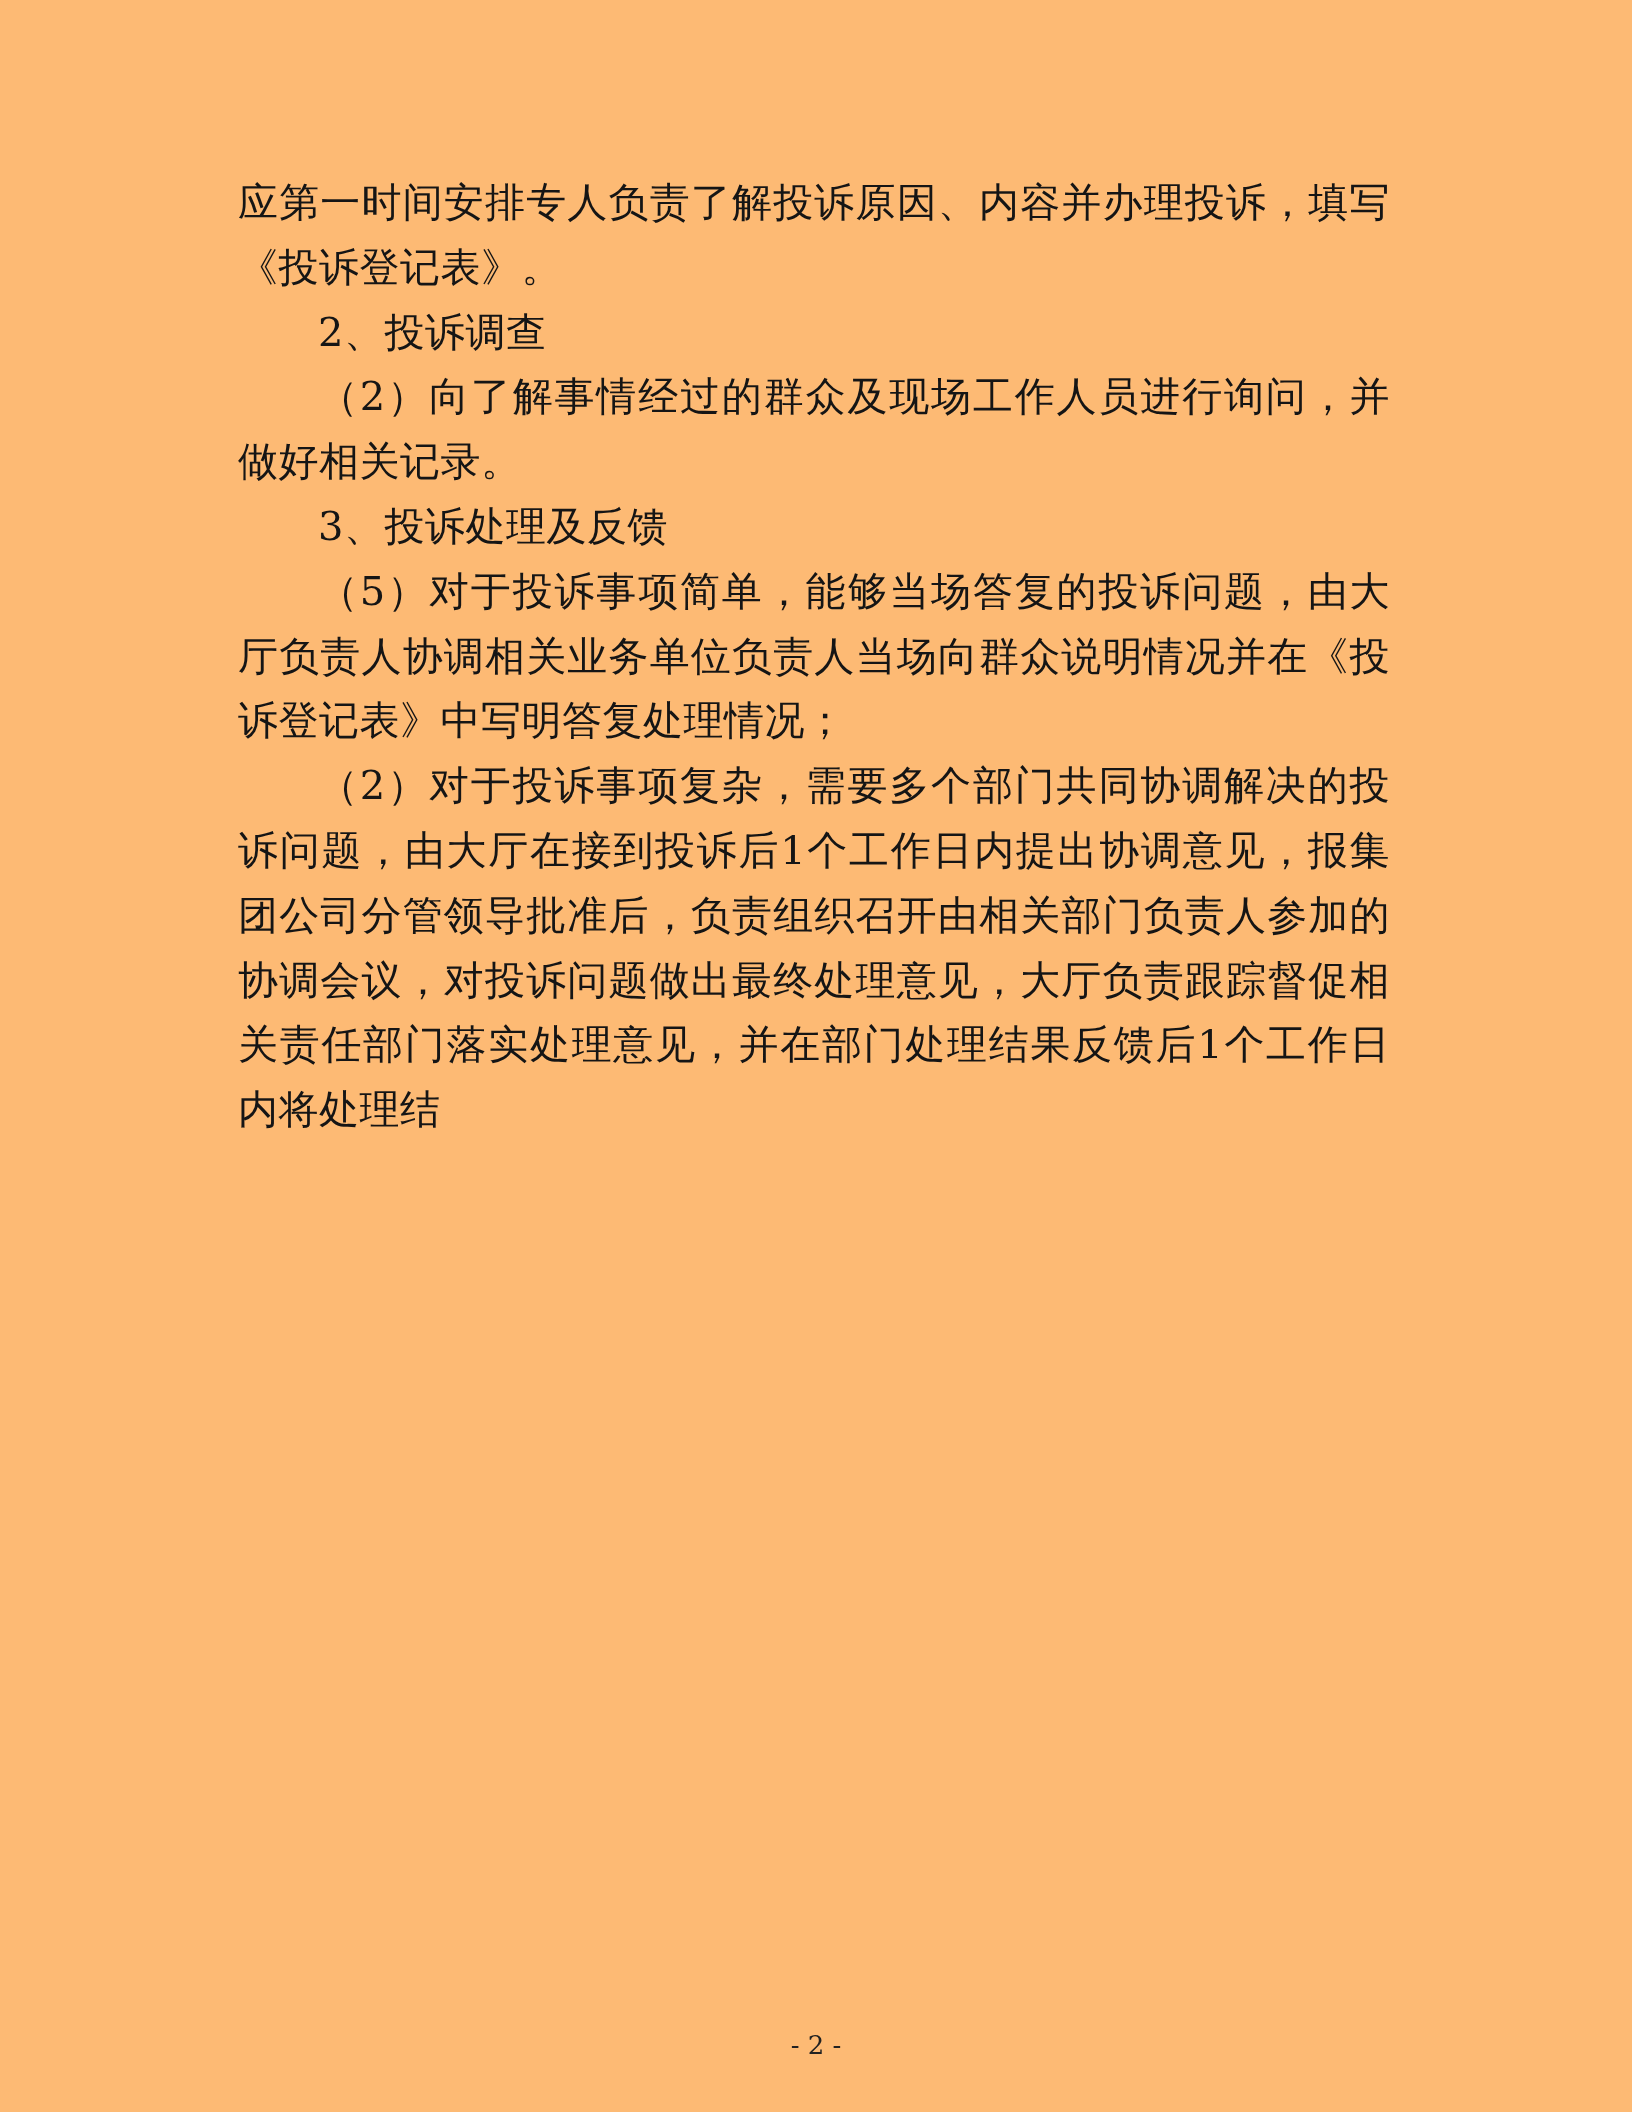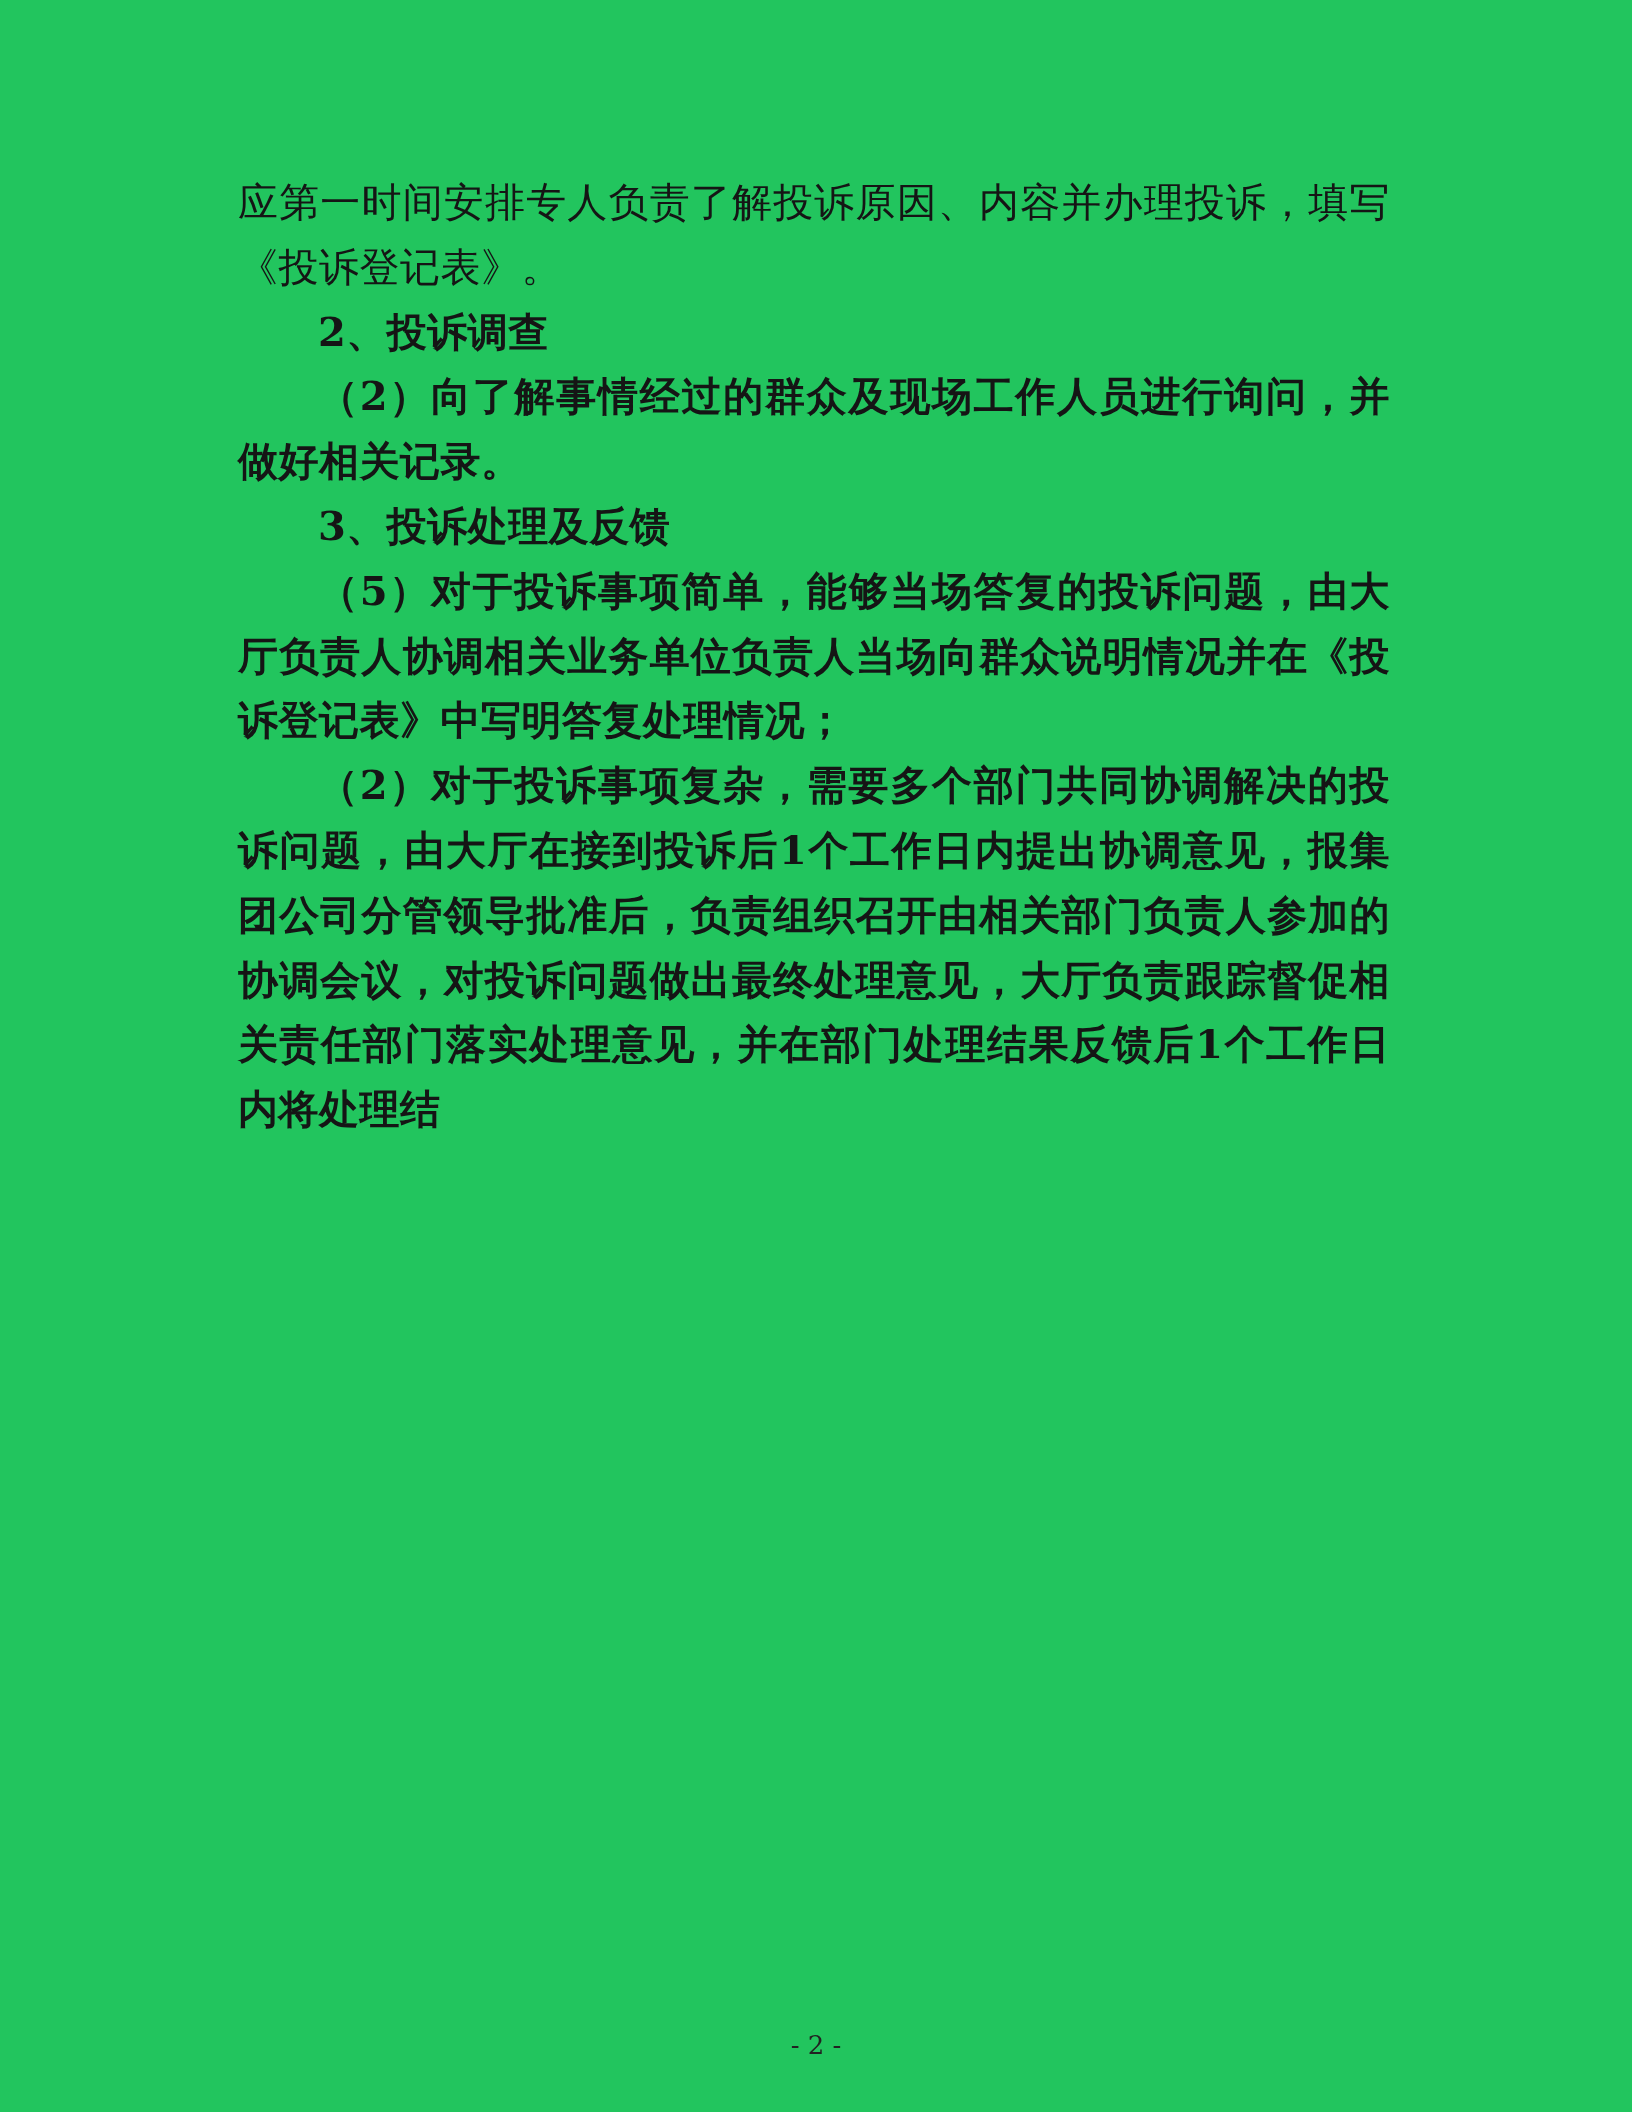--- a/index.html
+++ b/index.html
@@ -14,41 +14,40 @@
     font-family: "DejaVu Serif", "Liberation Serif", serif;
     color: #1a1a1a;
     overflow: hidden;
   }
   .page {
     position: absolute;
     left: 0;
     top: 0;
     width: 1632px;
     height: 2112px;
-    background: #22c55e;
+    background: #fdba74;
   }
   .content {
     position: absolute;
     left: 238px;
     top: 170px;
     width: 1152px;
   }
   .para {
     font-size: 40px;
     line-height: 1.62;
     letter-spacing: 0.5px;
     text-align: justify;
     text-justify: inter-ideograph;
     margin: 0 0 0 0;
     color: #151515;
     font-weight: 500;
   }
   .indent {
     text-indent: 80px;
-    font-weight: bold;
   }
   .footer {
     position: absolute;
     left: 0;
     bottom: 52px;
     width: 1632px;
     text-align: center;
     font-size: 26px;
     color: #222;
     font-family: "DejaVu Serif", "Liberation Serif", serif;

